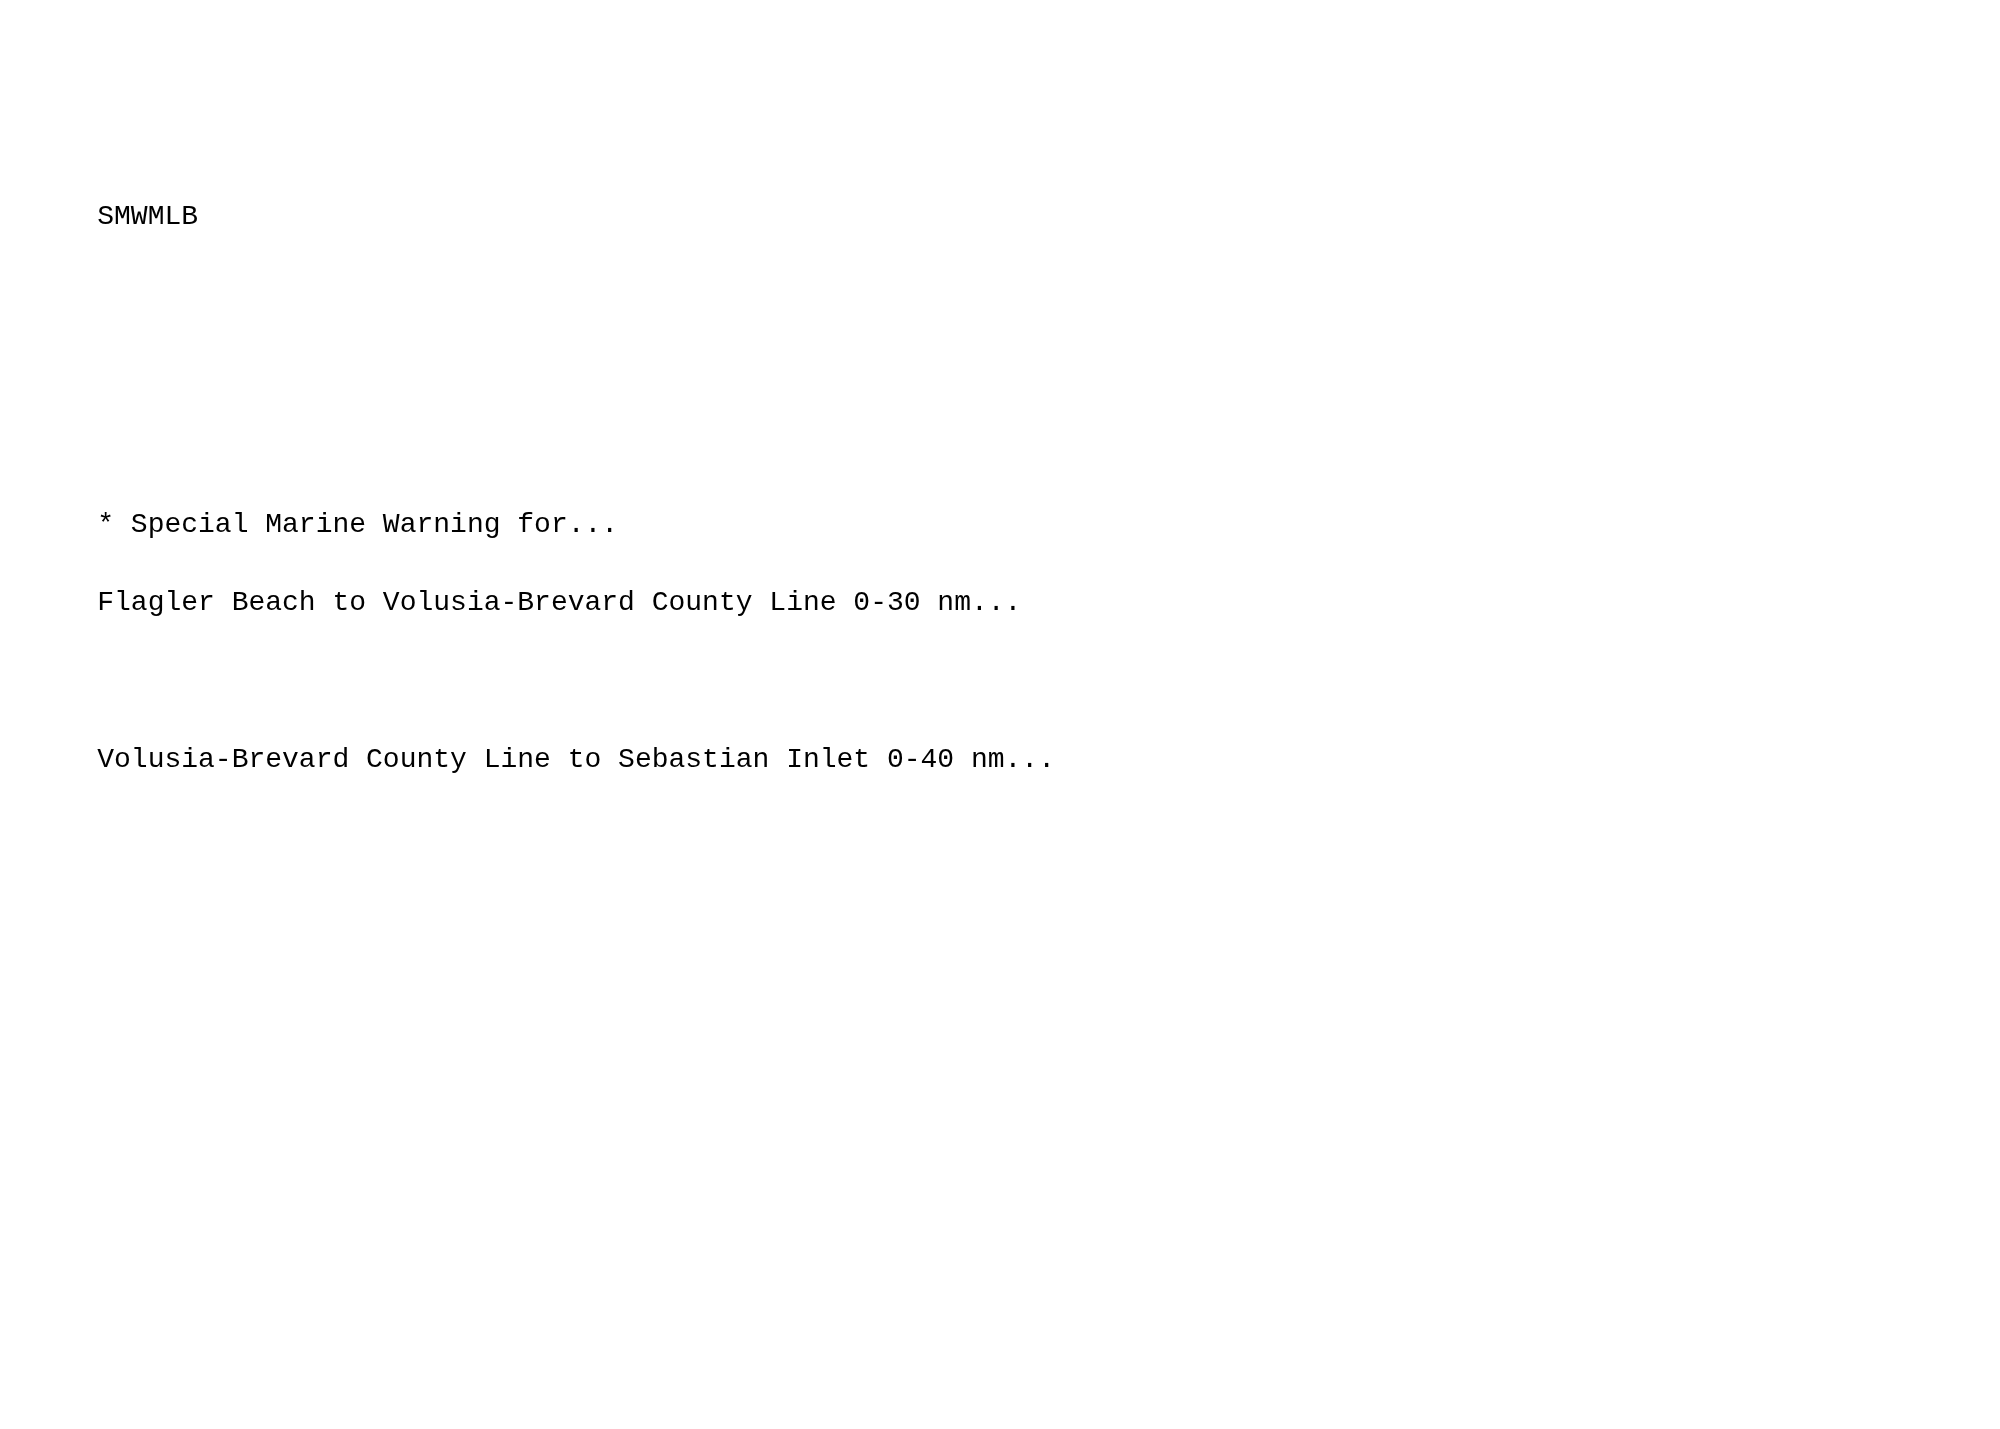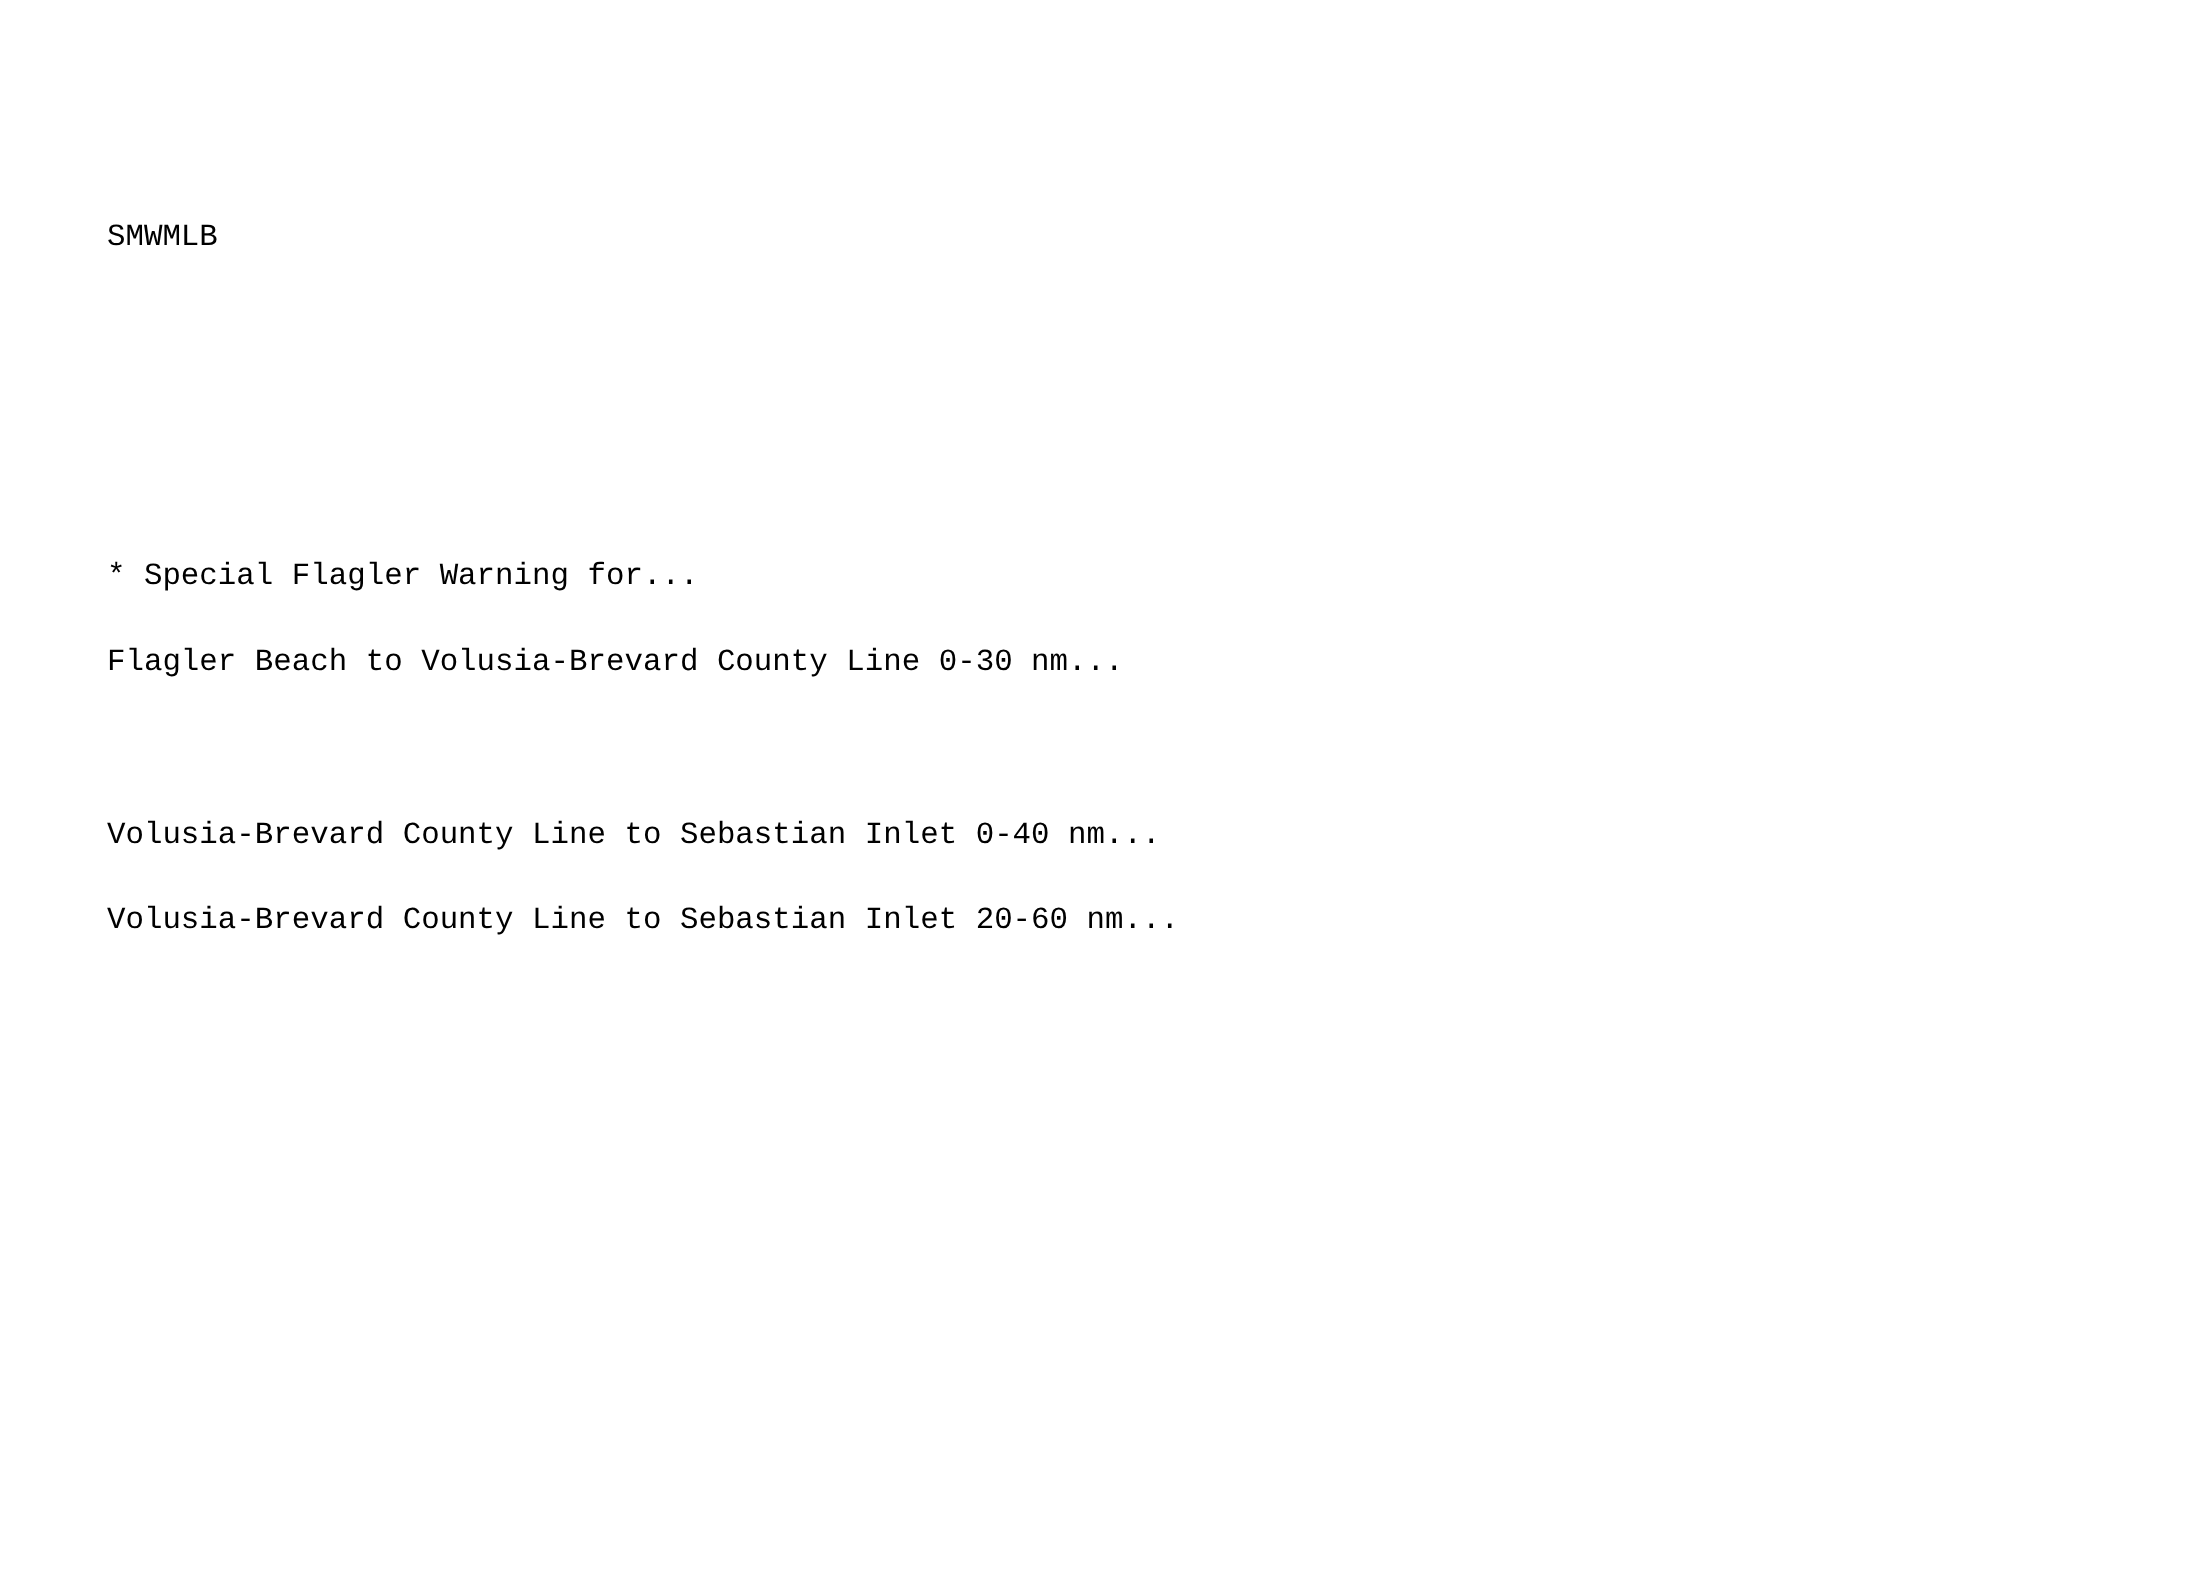--- a/index.html
+++ b/index.html
@@ -33,25 +33,24 @@
 <body>
 
 <div class="content-block">
 
   <div class="section">
     <span>SMWMLB</span>
   </div>
 
 
   <div class="section">
-    <span>* Special Flagler Warning for...</span><br>
+    <span>* Special Marine Warning for...</span><br>
     <span>Flagler Beach to Volusia-Brevard County Line 0-30 nm...</span><br>
     <br>
     <span>Volusia-Brevard County Line to Sebastian Inlet 0-40 nm...</span><br>
-    <span>Volusia-Brevard County Line to Sebastian Inlet 20-60 nm...</span>
   </div>
 
 
   
 
   
 
   
 
   

